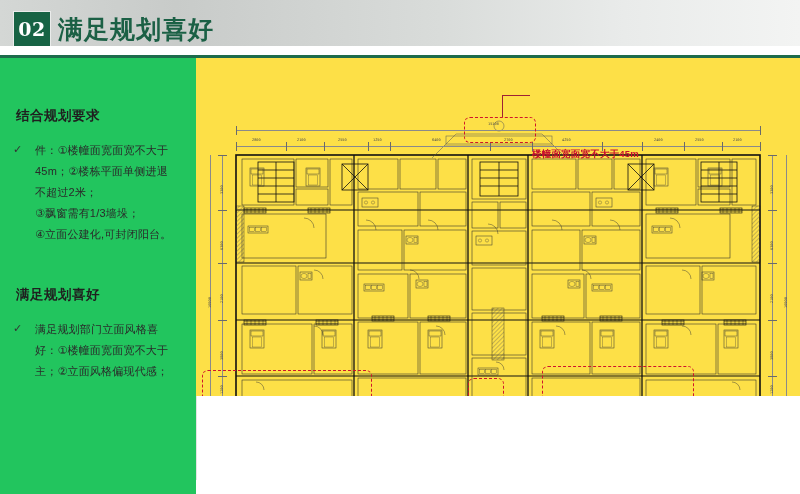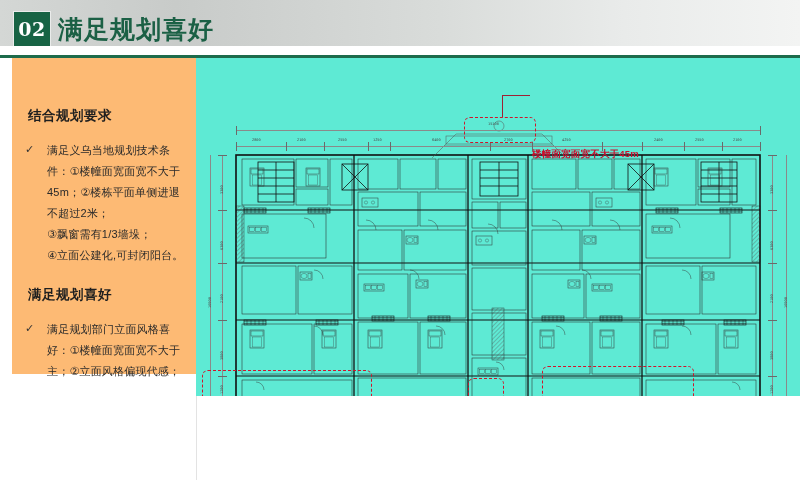--- a/index.html
+++ b/index.html
@@ -38,22 +38,22 @@
   #content-card{
     position:absolute;left:0;top:58px;width:800px;height:436px;
     background:#ffffff;
   }
   #vertical-divider{
     position:absolute;left:196px;top:66px;width:1px;height:414px;
     background:#e3e3e3;
   }
   
   #sidebar{
-    position:absolute;left:12px;top:58px;width:196px;height:316px;
-    background:#fdba74;
+    position:absolute;left:0;top:58px;width:196px;height:436px;
+    background:#22c55e;
   }
   .section-title{
     position:absolute;left:16px;
     font-size:13.5px;font-weight:bold;color:#1f1f1f;
     letter-spacing:.5px;
   }
   #section-title-1{top:49px;}
   #section-title-2{top:228px;}
   .bullet-block{position:absolute;left:13px;width:180px;}
   #bullet-block-1{top:82px;}
@@ -64,21 +64,21 @@
   }
   .bullet-text{
     margin-left:22px;
     font-size:11px;color:#2a2a2a;line-height:21px;
     letter-spacing:.2px;
   }
   .bullet-text div{white-space:nowrap;}
   
   #drawing-area{
     position:absolute;left:196px;top:58px;width:604px;height:338px;
-    background:#5eead4;overflow:hidden;
+    background:#fde047;overflow:hidden;
   }
   
   .annot{
     position:absolute;
     font-size:9.5px;font-weight:bold;color:#c8102e;
     white-space:nowrap;letter-spacing:.2px;
   }
   #annot-top{left:336px;top:90px;}
   .leader{position:absolute;background:#9d2235;}
   .leader-h{height:1px;}
@@ -117,21 +117,20 @@
 </div>
 
 <div id="content-card"></div>
 
 <div id="sidebar">
 
   <div class="section-title" id="section-title-1">结合规划要求</div>
   <div class="bullet-block" id="bullet-block-1">
     <span class="bullet-check">✓</span>
     <div class="bullet-text">
-      <div>满足义乌当地规划技术条</div>
       <div>件：①楼幢面宽面宽不大于</div>
       <div>45m；②楼栋平面单侧进退</div>
       <div>不超过2米；</div>
       <div>③飘窗需有1/3墙垛；</div>
       <div>④立面公建化,可封闭阳台。</div>
     </div>
   </div>
 
   <div class="section-title" id="section-title-2">满足规划喜好</div>
   <div class="bullet-block" id="bullet-block-2">

